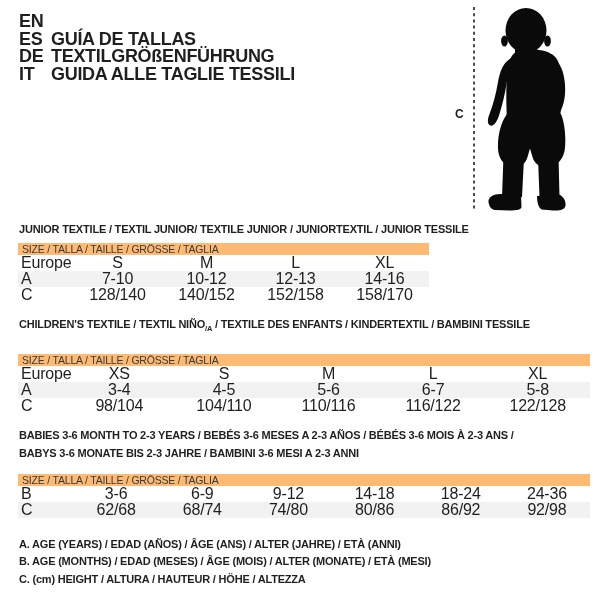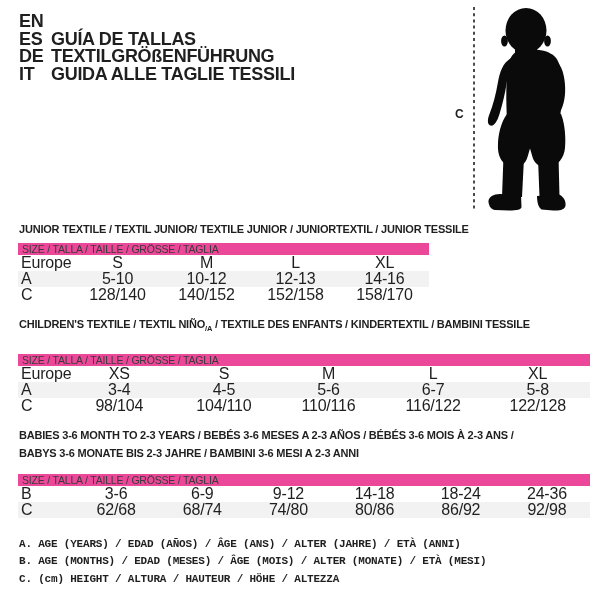--- a/index.html
+++ b/index.html
@@ -17,21 +17,21 @@
 
   
   .c-label { left:455px; top:107px; font-size:12px; font-weight:bold; }
 
   
   .section-title { font-size:11px; font-weight:bold; letter-spacing:-0.2px; white-space:nowrap; }
   .sub { font-size:7.5px; position:relative; top:2.5px; }
 
   
   .stable { }
-  .sbar { height:12px; background:#ec4899; color:#3a3a3a; font-size:10.5px;
+  .sbar { height:12px; background:#fdba74; color:#3a3a3a; font-size:10.5px;
           line-height:12.5px; padding-left:4px; letter-spacing:-0.2px; }
   .trow { display:flex; height:16px; line-height:16.5px; font-size:16px; letter-spacing:-0.2px; }
   .trow.alt { background:#f2f2f2; }
   .tlabel { width:52px; padding-left:3px; }
   .t2 .tlabel { width:46px; }
   .tcell { flex:1; text-align:center; }
 
   
   .fn-line { font-size:11px; font-weight:bold; line-height:17.3px;
              letter-spacing:-0.2px; white-space:nowrap; }
@@ -93,21 +93,21 @@
   <div class="sbar">SIZE / TALLA / TAILLE / GRÖSSE / TAGLIA</div>
   <div class="trow">
     <div class="tlabel">Europe</div>
     <div class="tcell">S</div>
     <div class="tcell">M</div>
     <div class="tcell">L</div>
     <div class="tcell">XL</div>
   </div>
   <div class="trow alt">
     <div class="tlabel">A</div>
-    <div class="tcell">5-10</div>
+    <div class="tcell">7-10</div>
     <div class="tcell">10-12</div>
     <div class="tcell">12-13</div>
     <div class="tcell">14-16</div>
   </div>
   <div class="trow">
     <div class="tlabel">C</div>
     <div class="tcell">128/140</div>
     <div class="tcell">140/152</div>
     <div class="tcell">152/158</div>
     <div class="tcell">158/170</div>
@@ -166,17 +166,17 @@
     <div class="tlabel">C</div>
     <div class="tcell">62/68</div>
     <div class="tcell">68/74</div>
     <div class="tcell">74/80</div>
     <div class="tcell">80/86</div>
     <div class="tcell">86/92</div>
     <div class="tcell">92/98</div>
   </div>
 </div>
 
-<div class="abs" style="left:19px; top:536px;font-family:Liberation Mono, monospace;">
+<div class="abs" style="left:19px; top:536px;">
   <div class="fn-line">A. AGE (YEARS) / EDAD (AÑOS) / ÂGE (ANS) / ALTER (JAHRE) / ETÀ (ANNI)</div>
   <div class="fn-line">B. AGE (MONTHS) / EDAD (MESES) / ÂGE (MOIS) / ALTER (MONATE) / ETÀ (MESI)</div>
   <div class="fn-line">C. (cm) HEIGHT / ALTURA / HAUTEUR / HÖHE / ALTEZZA</div>
 </div>
 
 </body></html>

